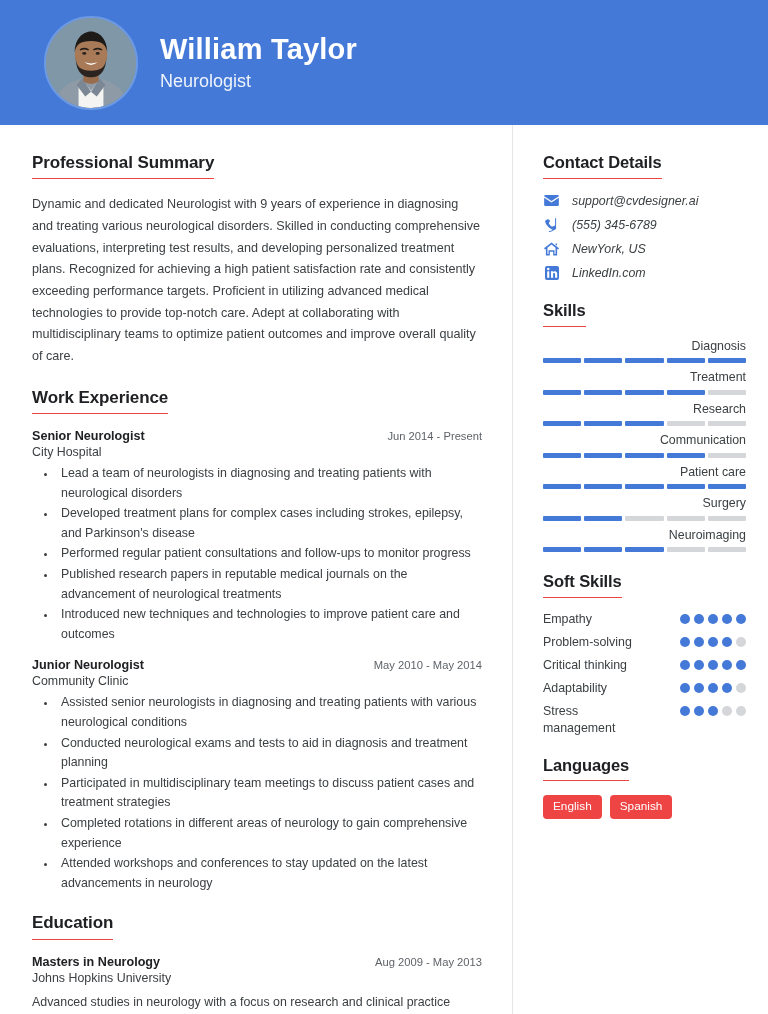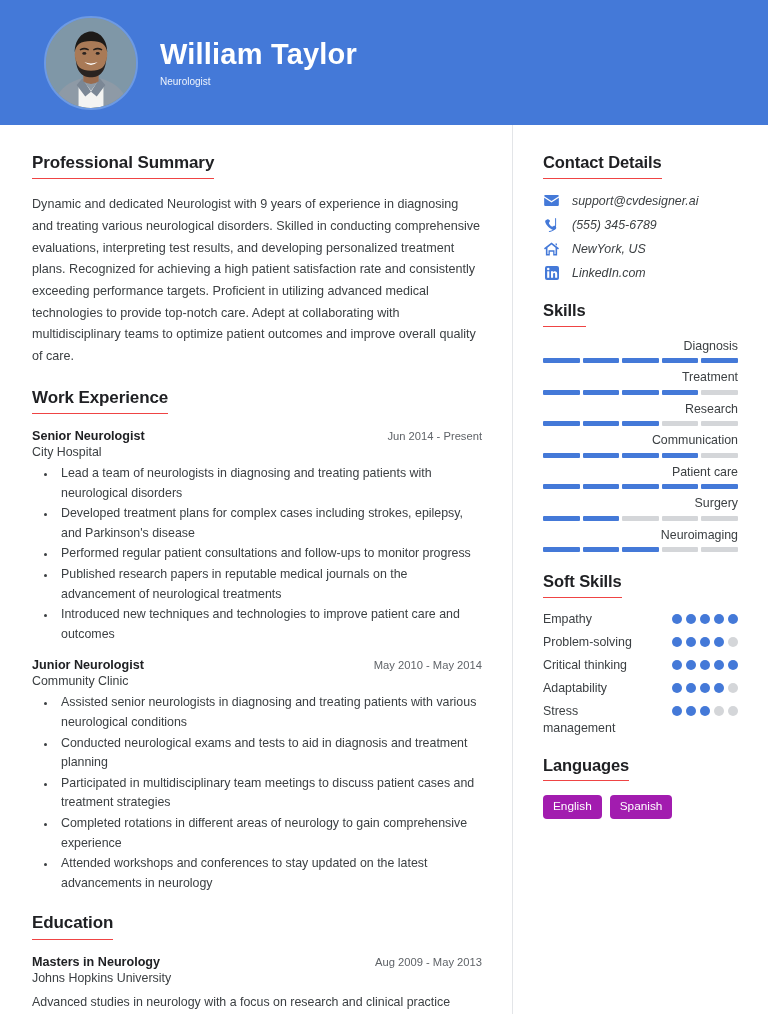--- a/index.html
+++ b/index.html
@@ -42,39 +42,39 @@
 
   .header-text { margin-left: 22px; }
   .header-name {
     font-size: 29px;
     font-weight: bold;
     color: #ffffff;
     letter-spacing: 0.2px;
     line-height: 1.15;
   }
   .header-role {
-    font-size: 10px;
+    font-size: 18px;
     color: #eef3fc;
     margin-top: 4px;
     font-weight: 400;
   }
 
   
   .body {
     display: flex;
     height: 889px;
   }
   .left {
     width: 513px;
     padding: 28px 30px 0 32px;
     border-right: 1px solid #e3e5e8;
   }
   .right {
     width: 255px;
-    padding: 28px 30px 0 30px;
+    padding: 28px 22px 0 30px;
   }
 
   
   .sec { margin-bottom: 4px; }
   .sec-title {
     display: inline-block;
     font-size: 17px;
     font-weight: bold;
     color: #202124;
     letter-spacing: -0.1px;
@@ -213,21 +213,21 @@
   .dot.on { background: #4479d8; }
 
   
   .lang-list {
     margin-top: 14px;
     display: flex;
     gap: 8px;
     flex-wrap: wrap;
   }
   .lang-chip {
-    background: #a21caf;
+    background: #ef4444;
     color: #ffffff;
     font-size: 11.8px;
     padding: 4px 10px 5px;
     border-radius: 4px;
     line-height: 1.2;
   }
 </style>
 </head>
 <body>
 

